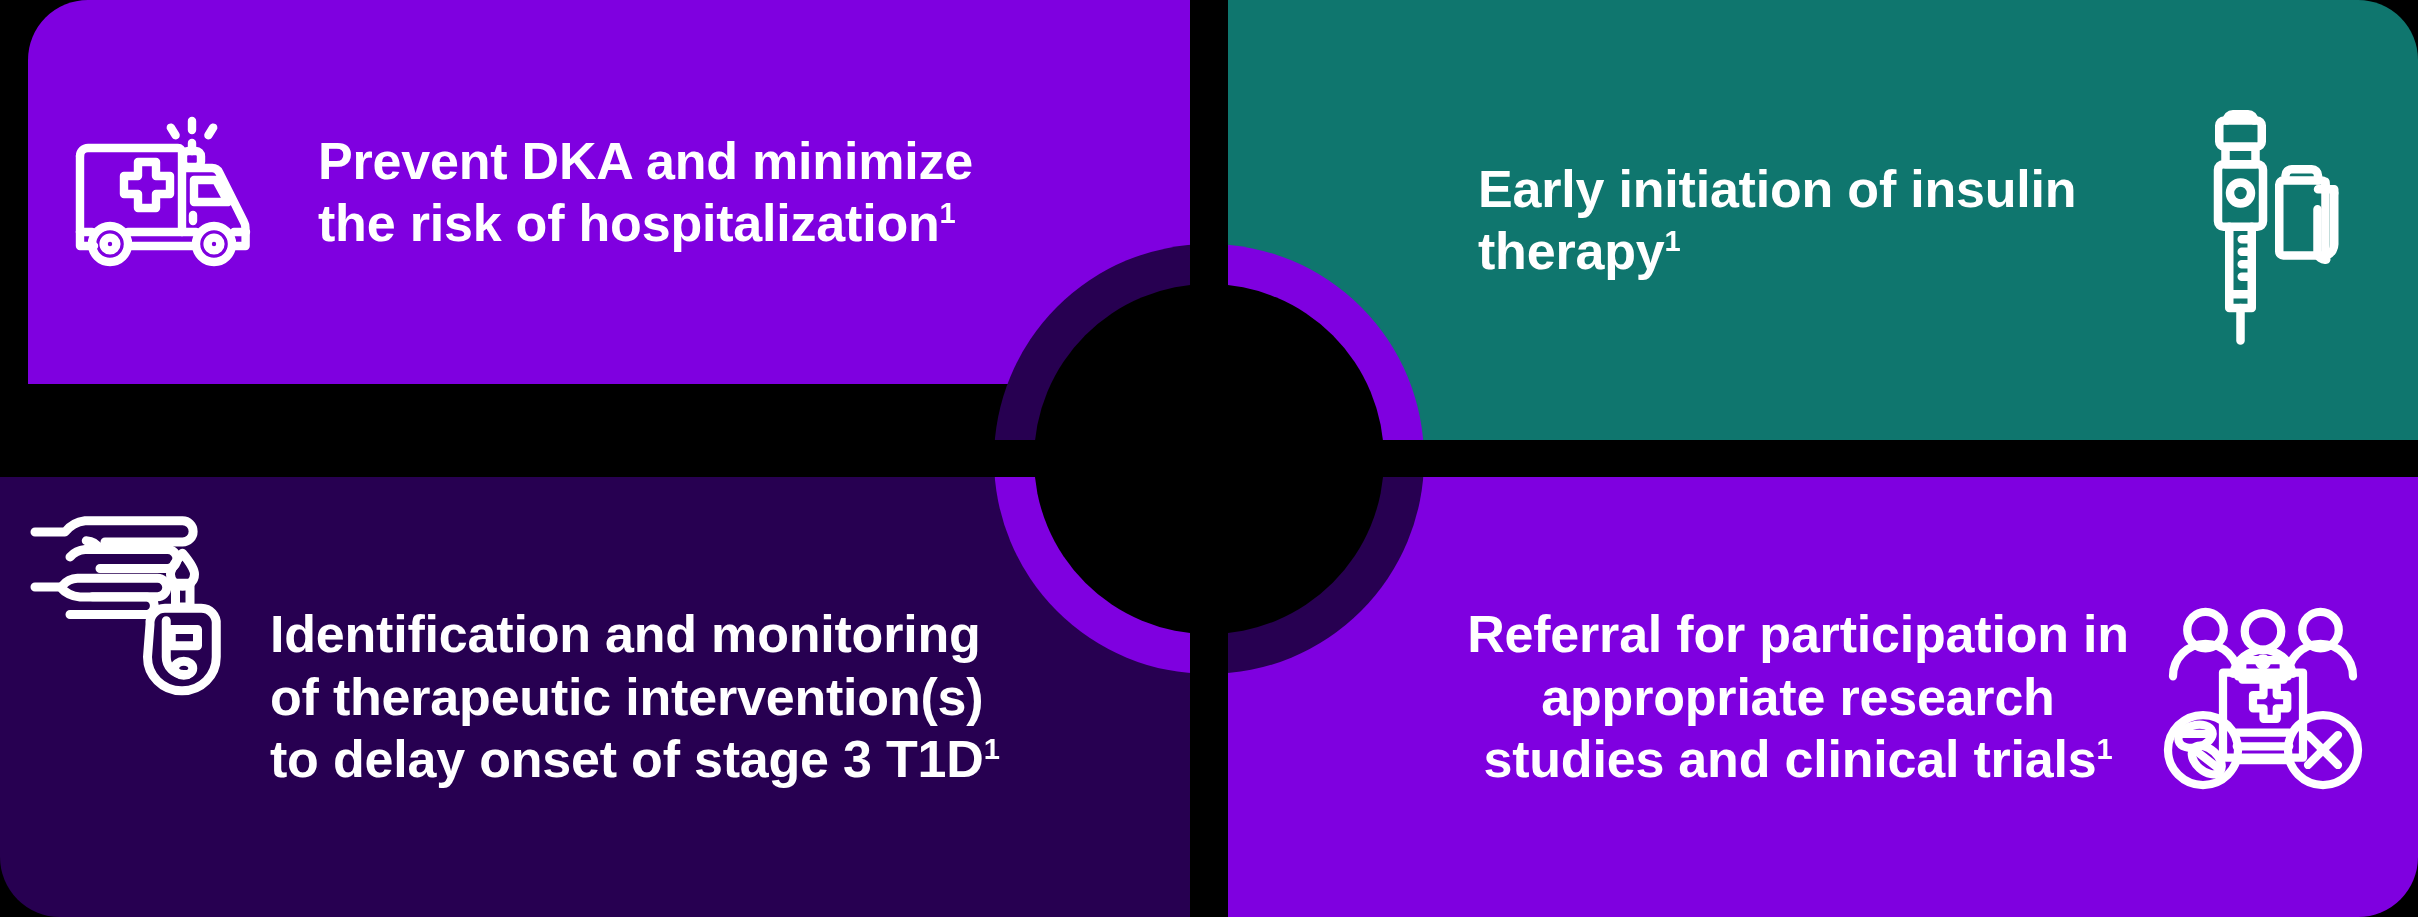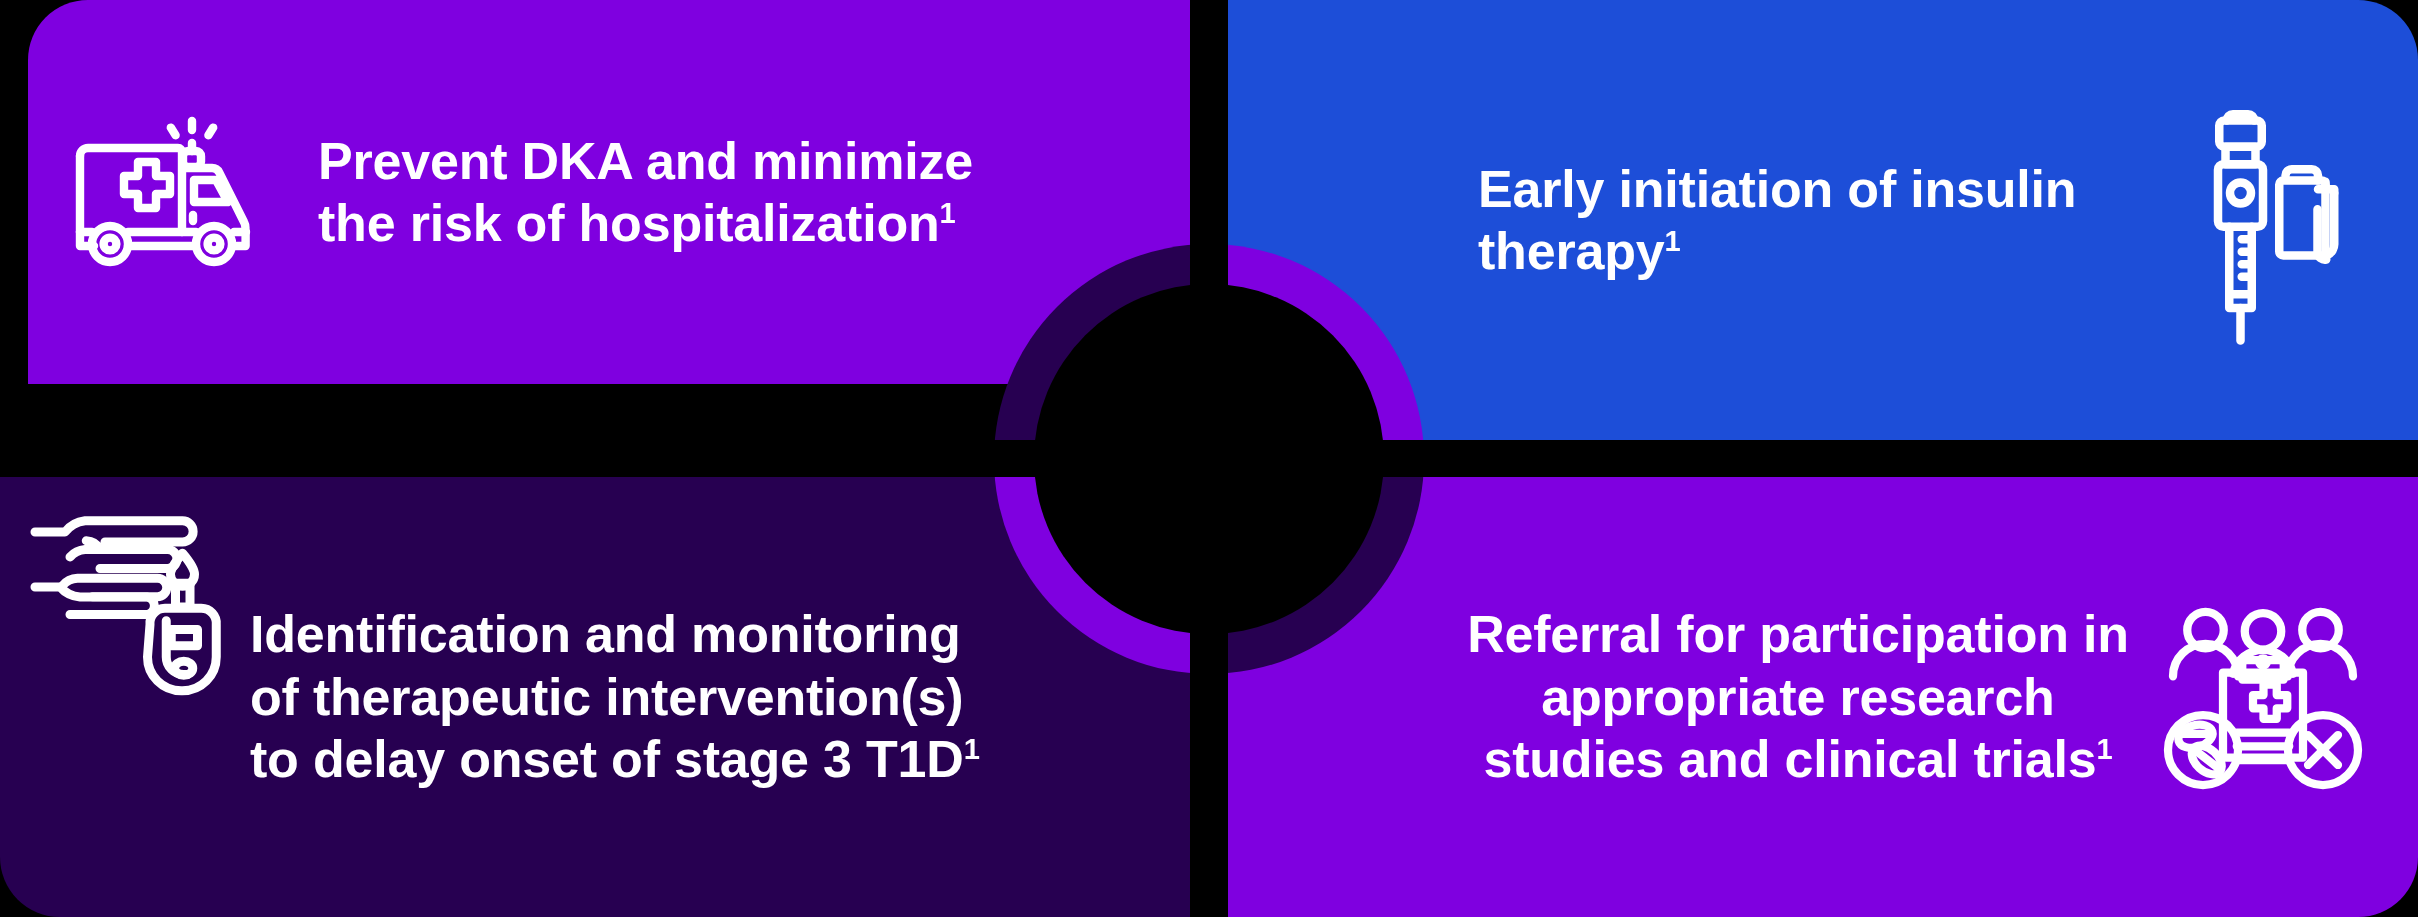--- a/index.html
+++ b/index.html
@@ -75,21 +75,21 @@
   }
 
   
   .panel-tl .icon-box { width: 250px; margin-left: 20px; }
   .panel-tl .panel-text { width: 740px; margin-left: 20px; }
 
   .panel-tr .icon-box { width: 250px; margin-right: 20px; order: 2; }
   .panel-tr .panel-text { width: 700px; margin-left: 210px; order: 1; }
 
   .panel-bl .icon-box { width: 240px; margin-left: 10px; align-self: flex-start; margin-top: 30px; }
-  .panel-bl .panel-text { width: 760px; }
+  .panel-bl .panel-text { width: 760px; margin-left: 20px; }
 
   .panel-br .icon-box { width: 250px; margin-right: 30px; order: 2; }
   .panel-br .panel-text { width: 680px; margin-left: 200px; order: 1; }
 
   
   #center-emblem {
     position: absolute;
     left: 994px;
     top: 244px;
     width: 430px;
@@ -161,21 +161,21 @@
           <path d="M62 19.5 v-4"></path>
           <path d="M62 9 v-4.5 M53.8 11.6 l-2.4 -3.8 M70.2 11.6 l2.4 -3.8"></path>
         </svg>
       </div>
       <div class="panel-text">
         <span>Prevent DKA and minimize the risk of hospitalization</span><sup>1</sup>
       </div>
     </div>
   </div>
 
-  <div class="panel panel-tr" style="background: #1d4ed8; padding-left: 40px;">
+  <div class="panel panel-tr" style="background: #0f766e; padding-left: 40px;">
     <div class="panel-inner icon-right">
       <div class="panel-text">
         <span>Early initiation of insulin therapy</span><sup>1</sup>
       </div>
       <div class="icon-box">
         <svg width="170" height="265" viewBox="0 0 68 106" fill="none" stroke="#ffffff" stroke-width="3.4" stroke-linecap="round" stroke-linejoin="round">
           <path d="M15.5 13 a2.5 2.5 0 0 1 2.5-2.5 h6 a2.5 2.5 0 0 1 2.5 2.5"></path>
           <rect x="12.5" y="13" width="17" height="10.5" rx="2"></rect>
           <rect x="15" y="23.5" width="12" height="7"></rect>
           <rect x="12" y="30.5" width="18" height="25" rx="2.2"></rect>

